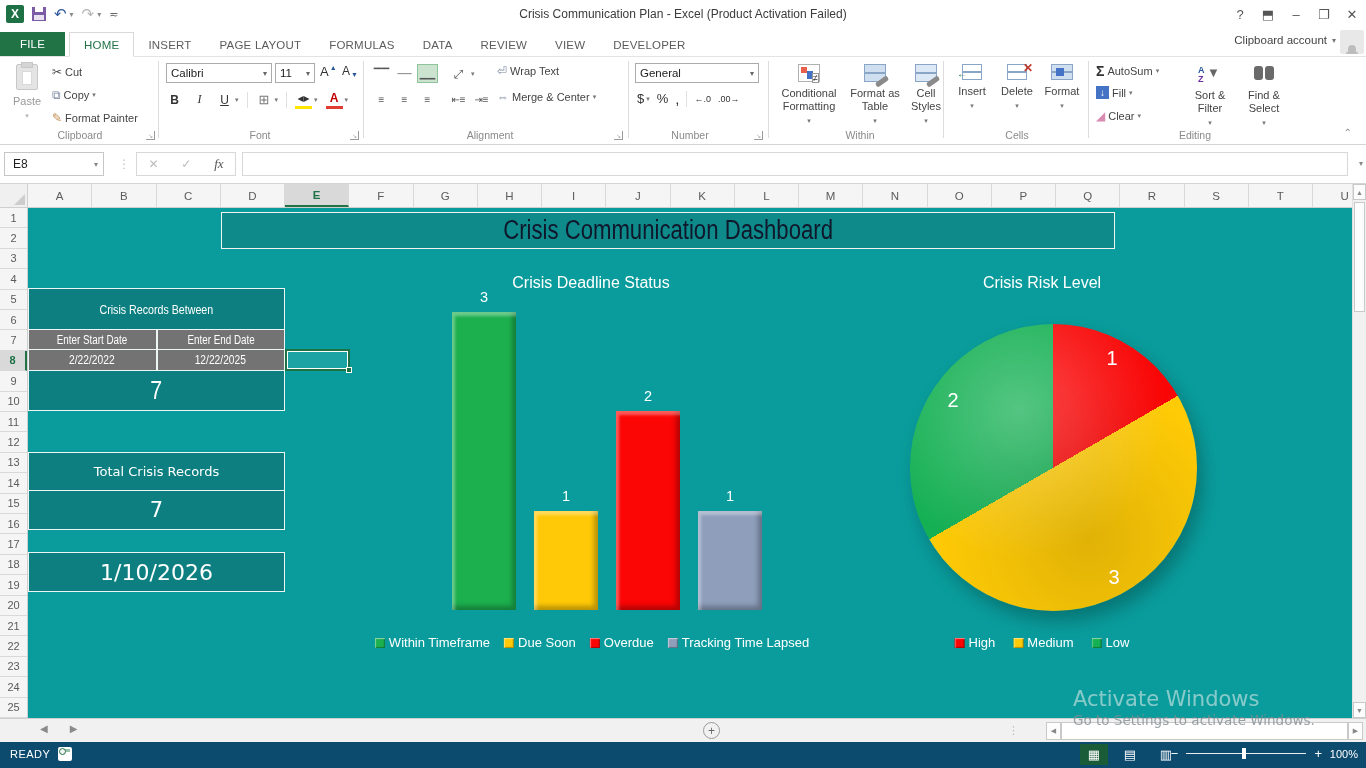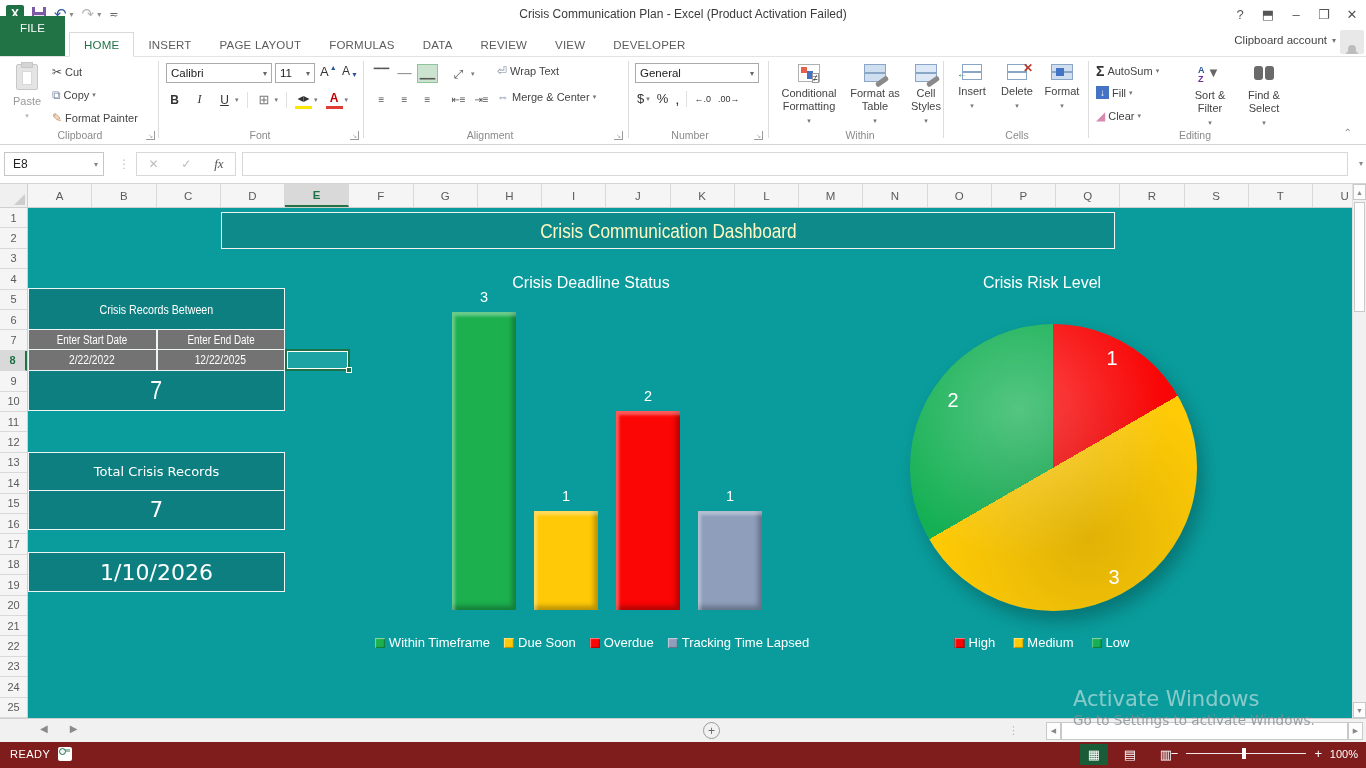--- a/index.html
+++ b/index.html
@@ -18,21 +18,21 @@
   .redo { color:#b5b5b5; font-size:15px; line-height:14px; }
   .tinydrop { color:#8a8a8a; font-size:8px; margin-left:-5px; }
   .qat-more { color:#666; font-size:11px; letter-spacing:-1px; }
   .wintitle { position:absolute; left:0; right:0; top:0; height:28px; display:flex; align-items:center; justify-content:center; font-size:12px; color:#3b3b3b; pointer-events:none; }
   .winctrls { position:absolute; right:0; top:0; height:28px; display:flex; align-items:center; gap:0; }
   .winbtn { width:28px; height:26px; display:flex; align-items:center; justify-content:center; color:#555; font-size:13px; }
 
   
   .menubar { position:absolute; left:0; top:28px; width:1366px; height:29px; background:#fff; display:flex; align-items:flex-end; border-bottom:1px solid #e3e3e3; }
   .rtab { padding:6px 14px 5px 14px; font-size:11.5px; color:#5c5c5c; letter-spacing:.2px; }
-  .rtab.file { background:#217346; color:#fff; padding:6px 20px 22px 20px; margin-right:4px; }
+  .rtab.file { background:#217346; color:#fff; padding:6px 20px 6px 20px; margin-right:4px; }
   .rtab.active { background:#fff; color:#217346; border:1px solid #d9d9d9; border-bottom:1px solid #fff; margin-bottom:-1px; }
   .account { position:absolute; right:30px; top:34px; font-size:11.5px; color:#444; display:flex; align-items:center; gap:5px; }
   .account .caret { font-size:8px; color:#777; }
   .avatar { position:absolute; right:2px; top:30px; width:24px; height:24px; background:#e8e8e8; border-radius:2px; display:flex; align-items:flex-end; justify-content:center; overflow:hidden; }
   .avatar .head { width:8px; height:8px; border-radius:50%; background:#bdbdbd; margin-bottom:1px; }
   .avatar .body { position:absolute; bottom:-4px; width:14px; height:8px; border-radius:7px 7px 0 0; background:#bdbdbd; }
 
   
   .ribbon { position:absolute; left:0; top:57px; width:1366px; height:88px; background:#fff; border-bottom:1px solid #d4d4d4; font-size:11px; }
   .rsep { position:absolute; top:4px; bottom:6px; width:1px; background:#dcdcdc; }
@@ -81,21 +81,21 @@
   .rowheaders { position:absolute; left:0; top:208px; width:28px; height:510px; background:#f5f5f5; border-right:1px solid #cfcfcf; }
   .row-h { position:absolute; left:0; width:27px; height:20.4px; border-bottom:1px solid #d9d9d9; display:flex; align-items:center; justify-content:center; font-size:11px; color:#5a5a5a; }
   .row-h.sel { background:#d9d9d9; color:#1E7145; font-weight:bold; border-right:2px solid #217346; }
   .vscroll { position:absolute; left:1352px; top:184px; width:14px; height:534px; background:#f1f1f1; border-left:1px solid #e0e0e0; }
   .vscroll .up { position:absolute; top:0; left:0; right:0; height:16px; border:1px solid #c9c9c9; background:#fdfdfd; color:#888; font-size:7px; display:flex; align-items:center; justify-content:center; }
   .vscroll .dn { position:absolute; bottom:0; left:0; right:0; height:16px; border:1px solid #c9c9c9; background:#fdfdfd; color:#888; font-size:7px; display:flex; align-items:center; justify-content:center; }
   .vscroll .thumb { position:absolute; top:18px; left:1px; right:1px; height:110px; background:#fdfdfd; border:1px solid #c9c9c9; }
 
   
   .sheet { position:absolute; left:28px; top:208px; width:1324px; height:510px; background:#0A9C9C; overflow:visible; }
-  .dtitle { position:absolute; left:193px; top:4px; width:894px; height:37px; background:#0E8A8B; border:1px solid #f2f2f2; display:flex; align-items:center; justify-content:center; color:#fef9c3; font-size:21px; }
+  .dtitle { position:absolute; left:193px; top:4px; width:894px; height:37px; background:#0E8A8B; border:1px solid #f2f2f2; display:flex; align-items:center; justify-content:center; color:#0f172a; font-size:27px; }
   .cond { display:inline-block; transform:scaleX(.82); white-space:nowrap; }
   .pbox { position:absolute; left:0; width:257px; background:#0D7F80; border:1px solid #eef5f5; color:#fff; display:flex; align-items:center; justify-content:center; text-align:center; }
   .pcell { position:absolute; background:#737373; border:1px solid #eef5f5; color:#fff; display:flex; align-items:center; justify-content:center; }
   .sans { font-family:"DejaVu Sans", sans-serif; }
 
   .selcell { position:absolute; left:257px; top:141px; width:65px; height:22px; border:2px solid #1E7145; background:rgba(255,255,255,.08); box-shadow:inset 0 0 0 1px #fff; }
   .selcell .handle { position:absolute; right:-4px; bottom:-4px; width:6px; height:6px; background:#1E7145; border:1px solid #fff; }
 
   
   .ctitle { position:absolute; color:#fff; font-size:16px; transform:translateX(-50%); white-space:nowrap; }
@@ -118,21 +118,21 @@
   .navarrows { position:absolute; left:40px; top:4px; display:flex; gap:22px; color:#8a8a8a; font-size:10px; }
   .stabs { position:absolute; left:100px; top:0; height:24px; display:flex; }
   .addsheet { position:absolute; left:703px; top:3px; width:17px; height:17px; border-radius:50%; border:1px solid #9a9a9a; color:#666; display:flex; align-items:center; justify-content:center; font-size:12px; }
   .tdots { position:absolute; left:1008px; top:5px; color:#b5b5b5; font-size:11px; }
   .hscroll { position:absolute; left:1046px; top:3px; width:317px; height:18px; }
   .hscroll .lt,.hscroll .rt { position:absolute; top:0; width:15px; height:18px; background:#fdfdfd; border:1px solid #c9c9c9; color:#888; font-size:7px; display:flex; align-items:center; justify-content:center; }
   .hscroll .lt{ left:0; } .hscroll .rt{ right:0; }
   .hscroll .track { position:absolute; left:15px; right:15px; top:0; height:18px; background:#fff; border:1px solid #c9c9c9; }
 
   
-  .statusbar { position:absolute; left:0; top:742px; width:1366px; height:26px; background:#7f1d1d; color:#fff; }
+  .statusbar { position:absolute; left:0; top:742px; width:1366px; height:26px; background:#0c4a6e; color:#fff; }
   .ready { position:absolute; left:10px; top:6px; font-size:11px; letter-spacing:.5px; }
   .macroicon { position:absolute; left:58px; top:5px; width:14px; height:14px; background:#fff; border-radius:2px; }
   .macroicon:before { content:""; position:absolute; left:2px; top:2px; right:2px; height:3px; background:#217346; opacity:.45; }
   .macroicon:after { content:""; position:absolute; left:1px; top:1px; width:5px; height:5px; border-radius:50%; background:#f2f2f2; border:1px solid #217346; }
   .viewbtns { position:absolute; right:186px; top:2px; display:flex; gap:8px; }
   .viewbtn { width:28px; height:21px; display:flex; align-items:center; justify-content:center; font-size:13px; color:#fff; }
   .viewbtn.on { background:#1a5c38; }
   .zoomctl { position:absolute; right:44px; top:4px; display:flex; align-items:center; gap:8px; }
   .zoomline { width:120px; height:1px; background:rgba(255,255,255,.9); position:relative; }
   .zoomline .zthumb { position:absolute; left:56px; top:-5px; width:4px; height:11px; background:#fff; }

